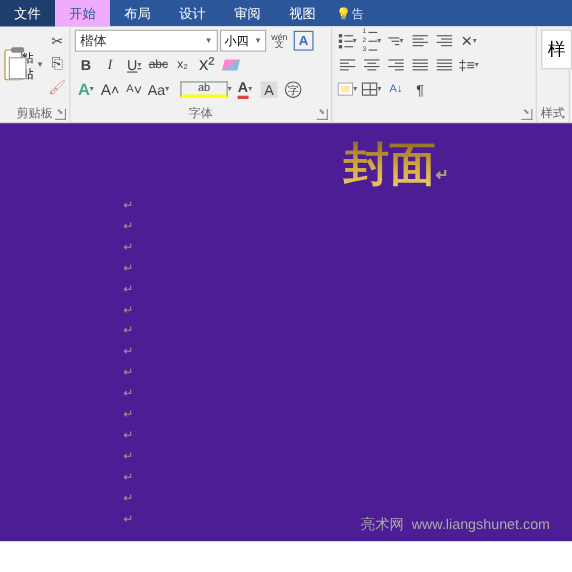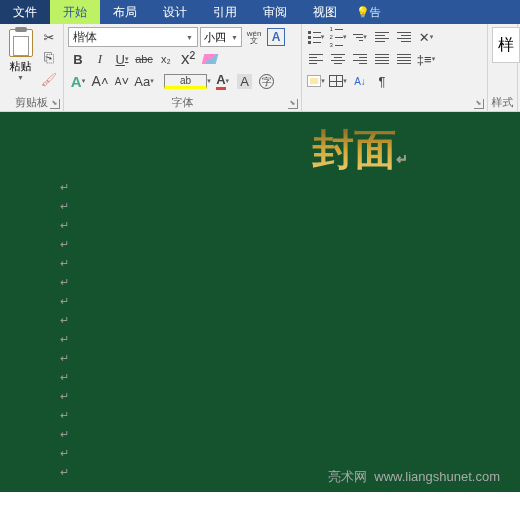--- a/index.html
+++ b/index.html
@@ -1,65 +1,64 @@
 <!DOCTYPE html>
 <html><head>
 <meta charset="utf-8">
 <style>
 *{margin:0;padding:0;box-sizing:border-box;font-family:"Microsoft YaHei",sans-serif}
 body{width:520px;height:520px;background:#fff;overflow:hidden;font-size:12px}
 .tabs{display:flex;background:#2b579a;color:#fff;height:24px;align-items:center}
 .tab{padding:0 13px;height:100%;display:flex;align-items:center;cursor:pointer;font-size:12px}
 .tab.file{background:#1e3e6e}
-.tab.active{background:#bef264;color:#2b579a}
+.tab.active{background:#f0abfc;color:#2b579a}
 .tell{color:#cfe0f5;font-size:11px;padding-left:6px}
 .ribbon{display:flex;background:#f1f1f1;border-bottom:1px solid #d4d4d4;height:88px}
 .group{border-right:1px solid #d4d4d4;display:flex;flex-direction:column;position:relative;padding:3px 4px 0}
 .glabel{position:absolute;bottom:1px;left:0;right:0;text-align:center;font-size:11px;color:#666}
 .launcher{position:absolute;bottom:2px;right:3px;width:10px;height:10px;border:1px solid #888;border-top:none;border-left:none;font-size:7px;color:#888;text-align:center;line-height:7px}
 .row{display:flex;gap:2px;height:22px}
 .btn{min-width:20px;height:20px;display:flex;align-items:center;justify-content:center;cursor:pointer;color:#444;font-size:13px}
-.paste{display:flex;flex-direction:column;align-items:center;width:36px;padding-top:2px}
+.paste{display:flex;align-items:center;width:36px;padding-top:2px}
 .clipboard-icon{width:24px;height:28px;background:#fff;border:1px solid #b0893a;border-radius:2px;position:relative}
 .clipboard-icon::before{content:"";position:absolute;top:-3px;left:5px;width:12px;height:5px;background:#888;border-radius:2px}
 .clipboard-icon::after{content:"";position:absolute;top:6px;left:3px;width:14px;height:18px;background:#fff;border:1px solid #999}
 .mini{display:flex;flex-direction:column;gap:1px;margin-left:2px}
 .fontname{width:130px;height:20px;border:1px solid #ababab;background:#fff;padding:0 4px;font-size:12px;color:#333;display:flex;align-items:center;justify-content:space-between}
 .fontsize{width:42px;height:20px;border:1px solid #ababab;background:#fff;padding:0 3px;font-size:11px;display:flex;align-items:center;justify-content:space-between}
 .dd{font-size:7px;color:#666}
 .boxA{width:18px;height:18px;border:1px solid #3a6cb5;display:flex;align-items:center;justify-content:center;font-size:12px;color:#3a6cb5;font-weight:bold}
 .eraser{width:14px;height:10px;background:linear-gradient(135deg,#f8c 50%,#8bd 50%);transform:skewX(-15deg)}
 .bullet-ico{display:flex;flex-direction:column;gap:2px}
 .bullet-ico span{display:flex;align-items:center;gap:2px}
 .bullet-ico i{width:3px;height:3px;background:#555}
 .bullet-ico b{width:8px;height:1px;background:#555}
 .align-ico{display:flex;flex-direction:column;gap:2px;width:14px}
 .align-ico b{height:1px;background:#555;display:block}
 .shade{width:14px;height:12px;background:#fff;border:1px solid #aaa;position:relative}
 .shade::after{content:"";position:absolute;inset:2px;background:#ffe9a8}
 .borders{width:14px;height:12px;border:1px solid #555;background:linear-gradient(#555,#555) center/100% 1px no-repeat,linear-gradient(#555,#555) center/1px 100% no-repeat}
 .styleA{width:28px;height:36px;border:1px solid #ccc;background:#fff;display:flex;flex-direction:column;align-items:center;justify-content:center;font-size:9px}
-.doc{background:#14532d;padding:10px 56px 0;height:380px;position:relative}
+.doc{background:#4c1d95;padding:10px 108px 0;height:380px;position:relative}
 .cover{font-size:42px;font-weight:bold;text-align:center;background:linear-gradient(180deg,#7a5a1a,#d4a83a,#f0d478);-webkit-background-clip:text;background-clip:text;color:transparent;margin-left:200px}
 .para{color:#999;font-size:11px;line-height:19px;margin-left:4px}
 .watermark{position:absolute;bottom:6px;right:20px;color:#aaa;font-size:13px}
 .hi-box{border:1px solid #888;padding:0 15px;font-size:10px}
 .hi-y{border-bottom:3px solid #ff0}
 .hi-r{border-bottom:3px solid #d44}
 .wen{font-size:8px;line-height:7px;text-align:center}
 </style>
 </head>
 <body>
 
 <div class="tabs">
  <div class="tab file">文件</div>
  <div class="tab active">开始</div>
  <div class="tab">布局</div>
  <div class="tab">设计</div>
- <div class="tab">引用</div>
  <div class="tab">审阅</div>
  <div class="tab">视图</div>
  <div class="tell">💡<span>告</span></div>
 </div>
 
 <div class="ribbon">
  <div class="group" style="width:64px">
   <div style="display:flex">
    <div class="paste">
     <div class="clipboard-icon"></div>

